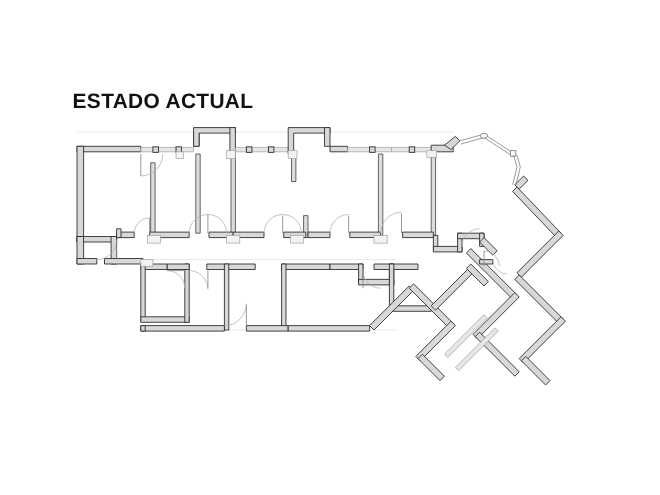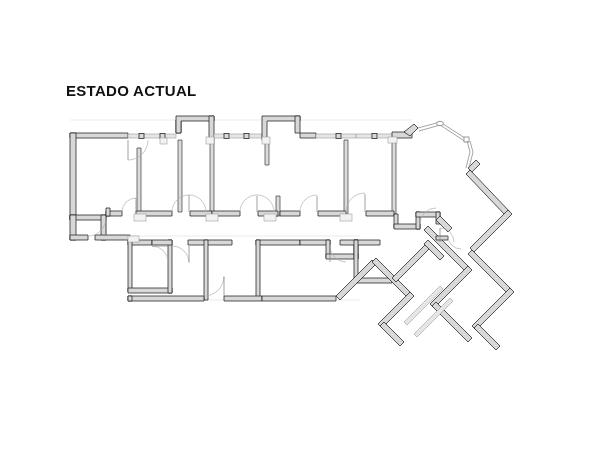--- a/index.html
+++ b/index.html
@@ -18,21 +18,21 @@
     position: absolute;
     inset: 0;
     background: #ffffff;
   }
   #plan-title {
     position: absolute;
     left: 66px;
     top: 82px;
     font-family: "Liberation Sans", sans-serif;
     font-weight: bold;
-    font-size: 15px;
+    font-size: 19px;
     letter-spacing: 0.3px;
     color: #111111;
     white-space: nowrap;
   }
   #floorplan-svg {
     position: absolute;
     left: 0;
     top: 0;
     width: 600px;
     height: 450px;

